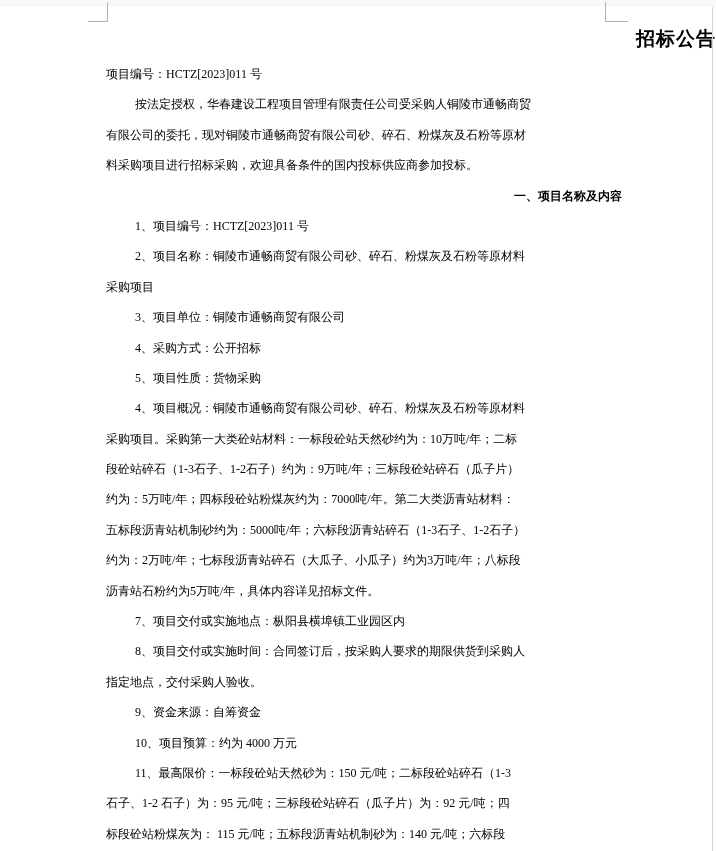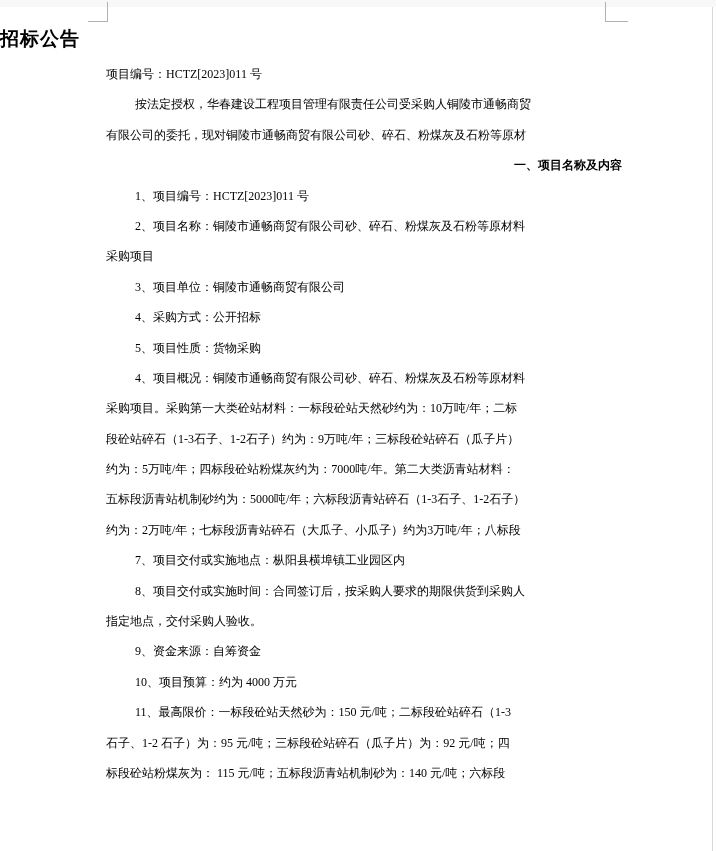--- a/index.html
+++ b/index.html
@@ -49,21 +49,21 @@
     left: 605px;
     width: 22px;
     border-left: 1px solid #b1b1b1;
     border-bottom: 1px solid #b1b1b1;
   }
   .doc-title {
     position: absolute;
     left: 0; top: 24px;
     width: 716px;
     margin: 0;
-    text-align: left;
+    text-align: right;
     font-size: 19px;
     font-weight: bold;
     line-height: 30px;
     letter-spacing: 1px;
   }
   .doc-body {
     position: absolute;
     left: 106px; top: 59px;
     width: 516px;
     font-size: 12px;
@@ -90,33 +90,35 @@
   <div class="top-strip"></div>
   <div class="crop crop-tl"></div>
   <div class="crop crop-tr"></div>
 
   <div>
     <h1 class="doc-title">招标公告</h1>
     <div class="doc-body">
         <div class="doc-line plain">项目编号：HCTZ[2023]011 号</div>
         <div class="doc-line indent">按法定授权，华春建设工程项目管理有限责任公司受采购人铜陵市通畅商贸</div>
         <div class="doc-line plain">有限公司的委托，现对铜陵市通畅商贸有限公司砂、碎石、粉煤灰及石粉等原材</div>
+        <div class="doc-line plain">料采购项目进行招标采购，欢迎具备条件的国内投标供应商参加投标。</div>
         <div class="doc-line heading">一、项目名称及内容</div>
         <div class="doc-line indent">1、项目编号：HCTZ[2023]011 号</div>
         <div class="doc-line indent">2、项目名称：铜陵市通畅商贸有限公司砂、碎石、粉煤灰及石粉等原材料</div>
         <div class="doc-line plain">采购项目</div>
         <div class="doc-line indent">3、项目单位：铜陵市通畅商贸有限公司</div>
         <div class="doc-line indent">4、采购方式：公开招标</div>
         <div class="doc-line indent">5、项目性质：货物采购</div>
         <div class="doc-line indent">4、项目概况：铜陵市通畅商贸有限公司砂、碎石、粉煤灰及石粉等原材料</div>
         <div class="doc-line plain">采购项目。采购第一大类砼站材料：一标段砼站天然砂约为：10万吨/年；二标</div>
         <div class="doc-line plain">段砼站碎石（1-3石子、1-2石子）约为：9万吨/年；三标段砼站碎石（瓜子片）</div>
         <div class="doc-line plain">约为：5万吨/年；四标段砼站粉煤灰约为：7000吨/年。第二大类沥青站材料：</div>
         <div class="doc-line plain">五标段沥青站机制砂约为：5000吨/年；六标段沥青站碎石（1-3石子、1-2石子）</div>
         <div class="doc-line plain">约为：2万吨/年；七标段沥青站碎石（大瓜子、小瓜子）约为3万吨/年；八标段</div>
+        <div class="doc-line plain">沥青站石粉约为5万吨/年，具体内容详见招标文件。</div>
         <div class="doc-line indent">7、项目交付或实施地点：枞阳县横埠镇工业园区内</div>
         <div class="doc-line indent">8、项目交付或实施时间：合同签订后，按采购人要求的期限供货到采购人</div>
         <div class="doc-line plain">指定地点，交付采购人验收。</div>
         <div class="doc-line indent">9、资金来源：自筹资金</div>
         <div class="doc-line indent">10、项目预算：约为 4000 万元</div>
         <div class="doc-line indent">11、最高限价：一标段砼站天然砂为：150 元/吨；二标段砼站碎石（1-3</div>
         <div class="doc-line plain">石子、1-2 石子）为：95 元/吨；三标段砼站碎石（瓜子片）为：92 元/吨；四</div>
         <div class="doc-line plain">标段砼站粉煤灰为： 115 元/吨；五标段沥青站机制砂为：140 元/吨；六标段</div>
       </div>
   </div>

